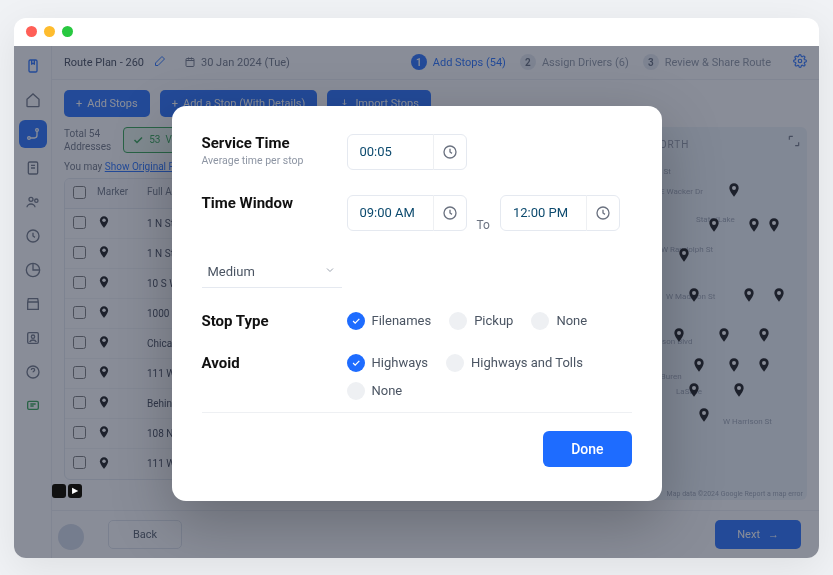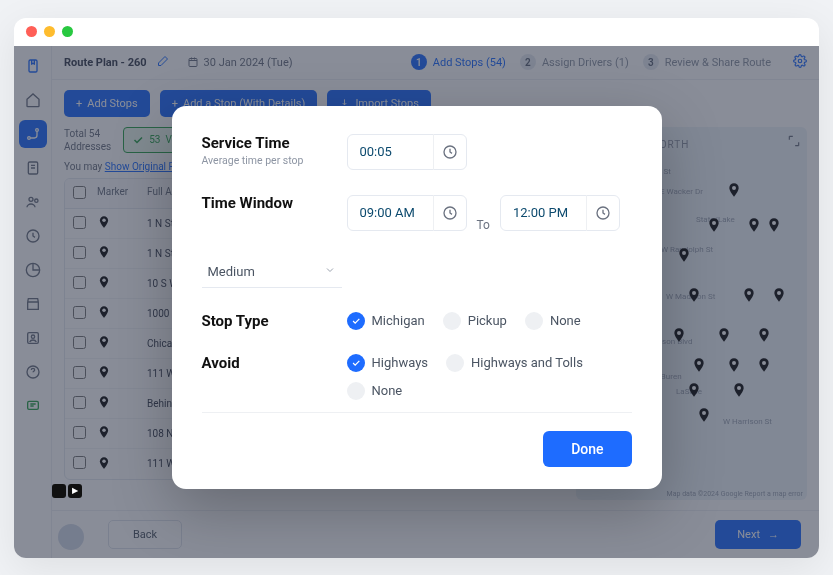--- a/index.html
+++ b/index.html
@@ -14,21 +14,21 @@
 
   .app { position: absolute; top: 28px; left: 0; right: 0; bottom: 0; display: flex; }
   .sidebar { width: 38px; background: #fff; border-right: 1px solid #eef0f3; display: flex; flex-direction: column; align-items: center; padding-top: 6px; gap: 6px; }
   .sb-item { width: 28px; height: 28px; display: flex; align-items: center; justify-content: center; border-radius: 6px; color: #6b7280; cursor: pointer; }
   .sb-item.active { background: #1e6cff; color: #fff; }
   .sb-item svg { width: 16px; height: 16px; }
 
   .main { flex: 1; display: flex; flex-direction: column; position: relative; }
 
   .topbar { height: 34px; display: flex; align-items: center; padding: 0 12px; gap: 10px; border-bottom: 1px solid #eef0f3; font-size: 11px; color: #3b4252; }
-  .topbar .route-name { font-weight: 700; }
+  .topbar .route-name { font-weight: 400; }
   .topbar .edit-icn { color: #1e6cff; cursor: pointer; }
   .date-chip { margin-left: 8px; color: #6b7280; display: flex; align-items: center; gap: 5px; }
   .spacer { flex: 1; }
   .steps { display: flex; align-items: center; gap: 14px; }
   .step { display: flex; align-items: center; gap: 6px; color: #8d95a3; }
   .step .num { width: 16px; height: 16px; background: #e5e9f0; color: #5c6575; border-radius: 50%; display: flex; align-items: center; justify-content: center; font-size: 10px; font-weight: 600; }
   .step.active { color: #1e6cff; }
   .step.active .num { background: #1e6cff; color: #fff; }
   .gear { color: #1e6cff; margin-left: 12px; cursor: pointer; }
 
@@ -62,21 +62,21 @@
   .footer { height: 48px; display: flex; align-items: center; padding: 0 18px; gap: 10px; background: rgba(255,255,255,.6); border-top: 1px solid #eef0f3; }
   .avatar { width: 26px; height: 26px; border-radius: 50%; background: #d3dbe8; position: absolute; left: 6px; bottom: 8px; }
   .btn-back { background: #fff; border: 1px solid #dde2ea; color: #4b5563; font-size: 11px; padding: 7px 24px; border-radius: 5px; cursor: pointer; margin-left: 38px; }
   .btn-next { background: #1e6cff; color: #fff; font-size: 11px; padding: 8px 22px; border-radius: 5px; border: none; cursor: pointer; display: flex; align-items: center; gap: 8px; }
 
   .badges { position: absolute; left: 0; bottom: 60px; display: flex; gap: 2px; z-index: 1; }
   .badge-store { width: 14px; height: 14px; background: #111; border-radius: 3px; display: flex; align-items: center; justify-content: center; color: #fff; font-size: 8px; }
 
   
   .overlay { position: absolute; top: 28px; left: 0; right: 0; bottom: 0; background: rgba(40,48,68,.55); display: flex; align-items: flex-start; justify-content: center; padding-top: 60px; }
-  .modal { width: 490px; background: #fff; border-radius: 14px; padding: 28px 30px 22px; box-shadow: 0 20px 60px rgba(0,0,0,.25); }
+  .modal { width: 490px; background: #fff; border-radius: 14px; padding: 28px 30px 34px; box-shadow: 0 20px 60px rgba(0,0,0,.25); }
   .mrow { display: flex; align-items: flex-start; margin-bottom: 24px; }
   .mlabel { width: 145px; }
   .mlabel .mtitle { font-size: 15px; font-weight: 700; color: #111; }
   .mlabel .msub { font-size: 10.5px; color: #8d95a3; margin-top: 2px; }
   .mfields { flex: 1; display: flex; align-items: center; gap: 10px; flex-wrap: wrap; }
   .inpwrap { position: relative; }
   .inp { border: 1px solid #e5e9f0; border-radius: 6px; height: 36px; padding: 0 38px 0 12px; font-size: 13px; color: #0c4a6e; width: 120px; }
   .inp-icn { position: absolute; right: 0; top: 0; width: 34px; height: 36px; display: flex; align-items: center; justify-content: center; color: #6b7280; border-left: 1px solid #eef0f3; }
   .to-label { font-size: 12px; color: #6b7280; margin-top: 24px; }
   .select { border: none; border-bottom: 1px solid #e5e9f0; height: 32px; width: 140px; font-size: 13px; padding: 0 6px; display: flex; align-items: center; justify-content: space-between; color: #4b5563; cursor: pointer; }
@@ -185,21 +185,21 @@
           <span>30 Jan 2024 (Tue)</span>
         </div>
         <div class="spacer"></div>
         <div class="steps">
             <div class="step active">
               <span class="num">1</span>
               <span>Add Stops (54)</span>
             </div>
             <div class="step">
               <span class="num">2</span>
-              <span>Assign Drivers (1)</span>
+              <span>Assign Drivers (6)</span>
             </div>
             <div class="step">
               <span class="num">3</span>
               <span>Review &amp; Share Route</span>
             </div>
           </div>
         <span class="gear"><svg width="14" height="14" viewBox="0 0 24 24" fill="none" stroke="currentColor" stroke-width="2">
               <circle cx="12" cy="12" r="3"></circle>
               <path d="M19.4 15a1.7 1.7 0 00.3 1.8l.1.1a2 2 0 11-2.8 2.8l-.1-.1a1.7 1.7 0 00-1.8-.3 1.7 1.7 0 00-1 1.5V21a2 2 0 11-4 0v-.1a1.7 1.7 0 00-1-1.5 1.7 1.7 0 00-1.8.3l-.1.1a2 2 0 11-2.8-2.8l.1-.1a1.7 1.7 0 00.3-1.8 1.7 1.7 0 00-1.5-1H3a2 2 0 110-4h.1a1.7 1.7 0 001.5-1 1.7 1.7 0 00-.3-1.8l-.1-.1a2 2 0 112.8-2.8l.1.1a1.7 1.7 0 001.8.3 1.7 1.7 0 001-1.5V3a2 2 0 114 0v.1a1.7 1.7 0 001 1.5 1.7 1.7 0 001.8-.3l.1-.1a2 2 0 112.8 2.8l-.1.1a1.7 1.7 0 00-.3 1.8 1.7 1.7 0 001.5 1H21a2 2 0 110 4h-.1a1.7 1.7 0 00-1.5 1z"></path>
             </svg></span>
@@ -526,21 +526,21 @@
         <div class="mlabel">
           <div class="mtitle">Stop Type</div>
         </div>
         <div class="mfields" id="stop-type-opts">
             <label class="radio-opt">
               <span class="radio-dot checked">
                 <svg viewBox="0 0 24 24" fill="none" stroke="currentColor" stroke-width="3">
                   <path d="M5 12l5 5L20 7"></path>
                 </svg>
               </span>
-              <span>Michigan</span>
+              <span>Filenames</span>
             </label>
             <label class="radio-opt">
               <span class="radio-dot "></span>
               <span>Pickup</span>
             </label>
             <label class="radio-opt">
               <span class="radio-dot "></span>
               <span>None</span>
             </label>
           </div>

